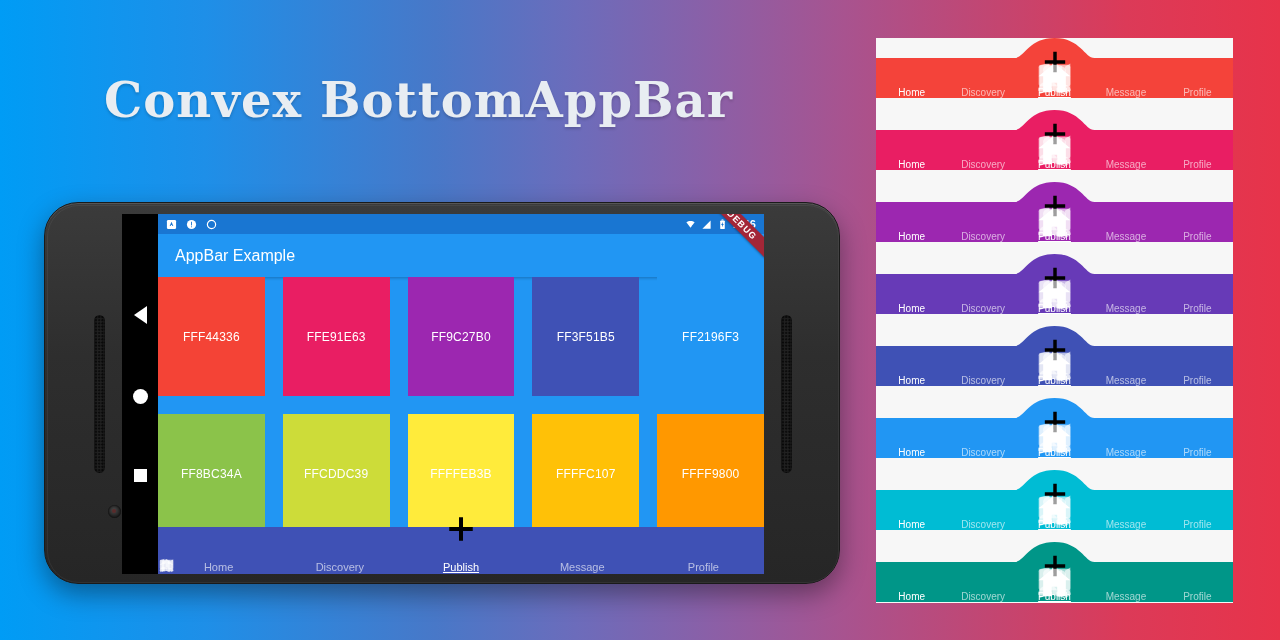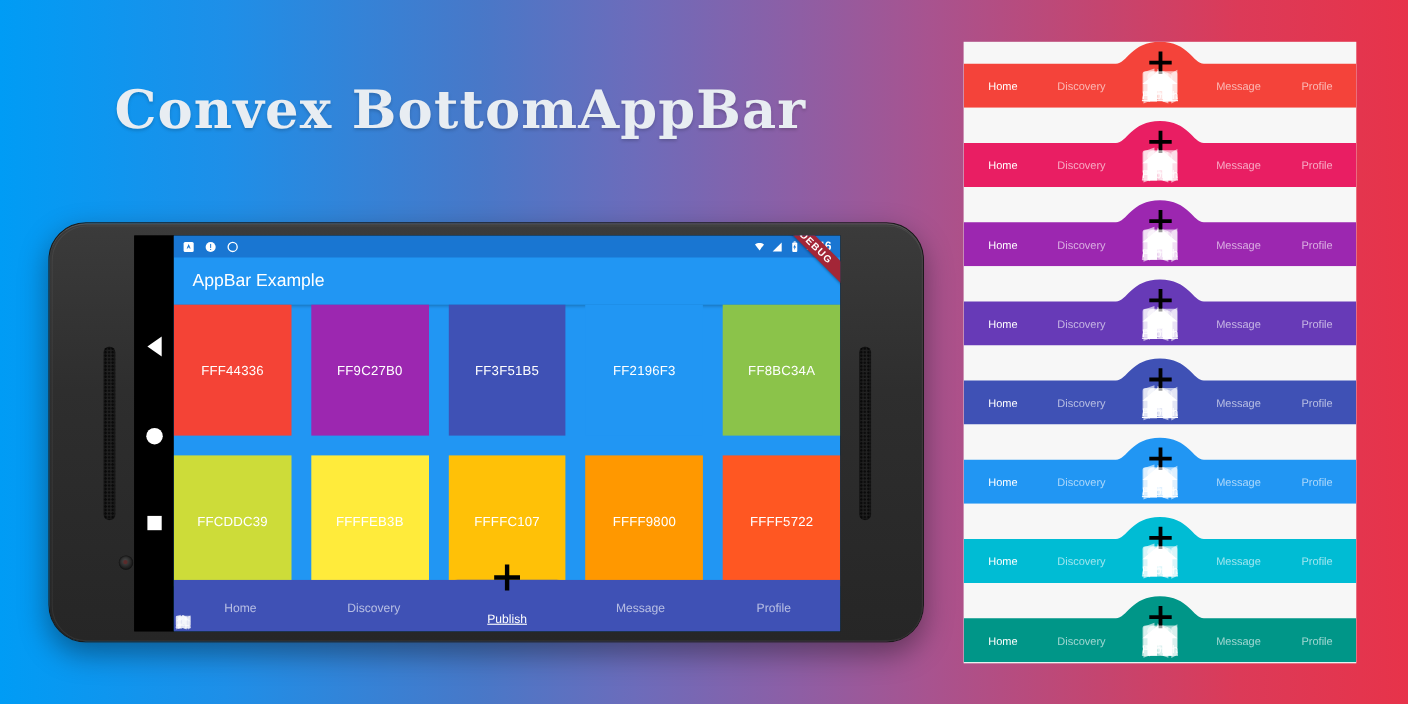--- a/index.html
+++ b/index.html
@@ -115,21 +115,21 @@
     position:absolute;left:876px;top:38px;width:357px;height:565px;
     background:#F7F7F7;overflow:hidden;
   }
   .bar-slot{position:absolute;left:0;width:357px;height:72px;}
 
   
   .bab{position:absolute;left:0;bottom:0;width:100%;height:100%;}
   .bab svg{position:absolute;left:0;bottom:0;width:100%;height:100%;display:block;}
   .bab-items{
     position:absolute;left:0;bottom:0;width:100%;height:40px;
-    display:flex;align-items:center;
+    display:flex;align-items:flex-end;
   }
   .bab-item{
     flex:1;display:flex;flex-direction:column;align-items:center;
     gap:1px;padding-top:3px;
   }
   .bab-item .lbl{font-size:10px;line-height:11px;}
   .bab-item.dim{color:rgba(255,255,255,.62);}
   .bab-item.active{color:#fff;}
   .bab-item.center{position:relative;}
   .bab-item.center .plus{
@@ -202,20 +202,23 @@
 
         <div class="appbar">
           <span class="appbar-title">AppBar Example</span>
         </div>
 
         <div class="debug-ribbon">DEBUG</div>
 
         <div class="grid" id="color-grid">
             <div class="cell" style="background:#F44336">
               <span>FFF44336</span>
+            </div>
+            <div class="cell" style="background:#E91E63">
+              <span>FFE91E63</span>
             </div>
             <div class="cell" style="background:#9C27B0">
               <span>FF9C27B0</span>
             </div>
             <div class="cell" style="background:#3F51B5">
               <span>FF3F51B5</span>
             </div>
             <div class="cell" style="background:#2196F3">
               <span>FF2196F3</span>
             </div>

